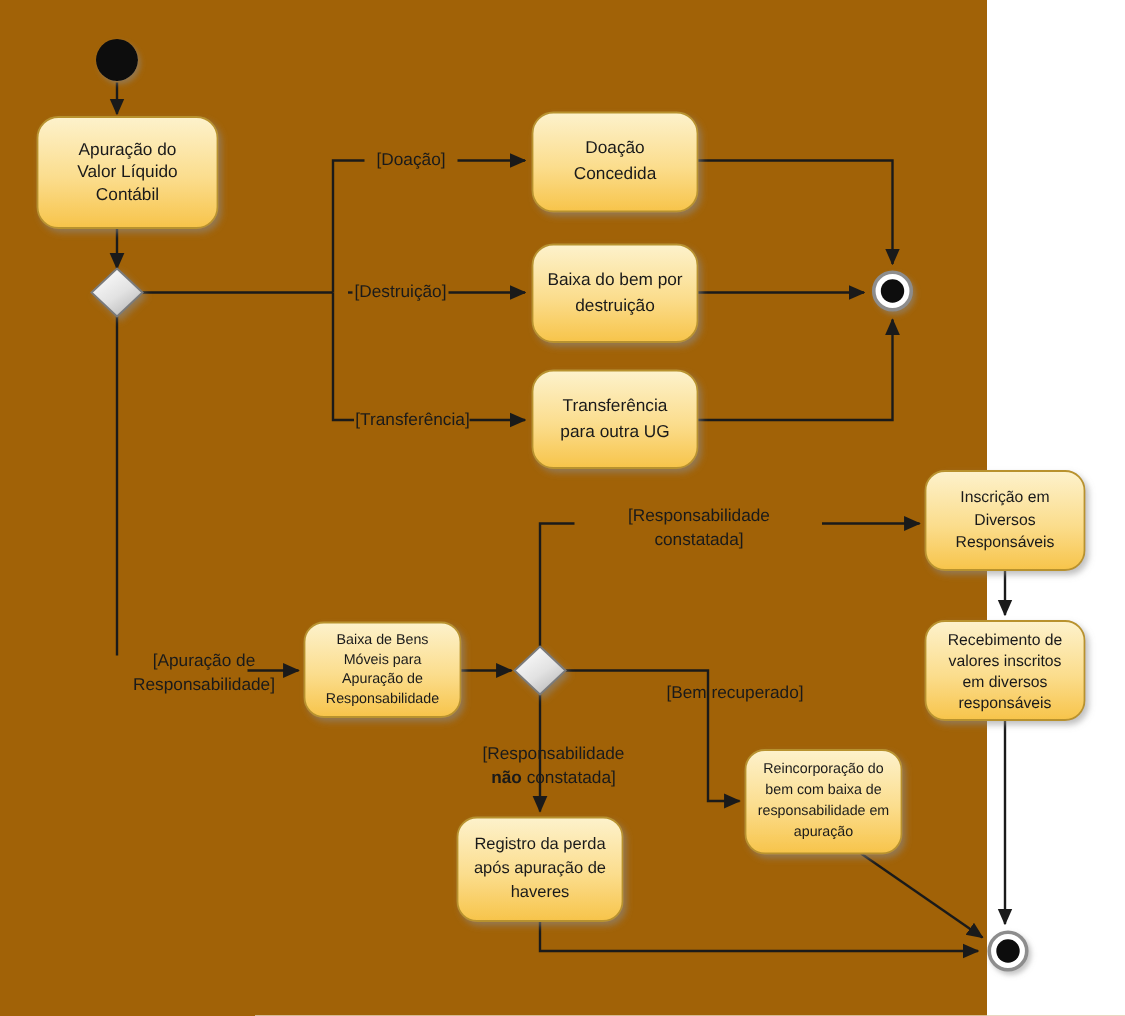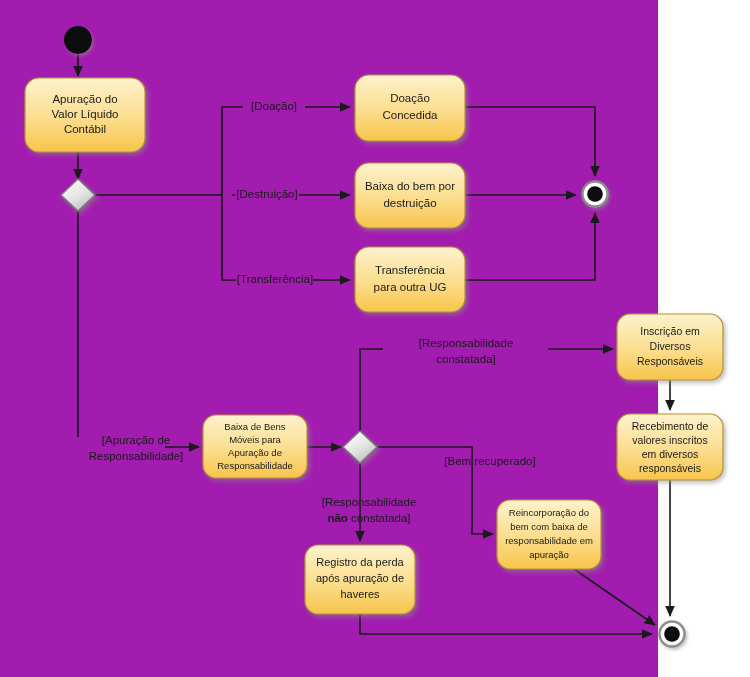--- a/index.html
+++ b/index.html
@@ -10,21 +10,21 @@
   body {
     width: 750px;
     height: 677px;
     font-family: "Liberation Sans", sans-serif;
     overflow: hidden;
   }
   #diagram-root {
     position: relative;
     width: 658px;
     height: 677px;
-    background: #a21caf;
+    background: #a16207;
   }
   svg.canvas {
     position: absolute;
     left: 0;
     top: 0;
     width: 750px;
     height: 677px;
   }
   .node-label {
     font-family: "Liberation Sans", sans-serif;

